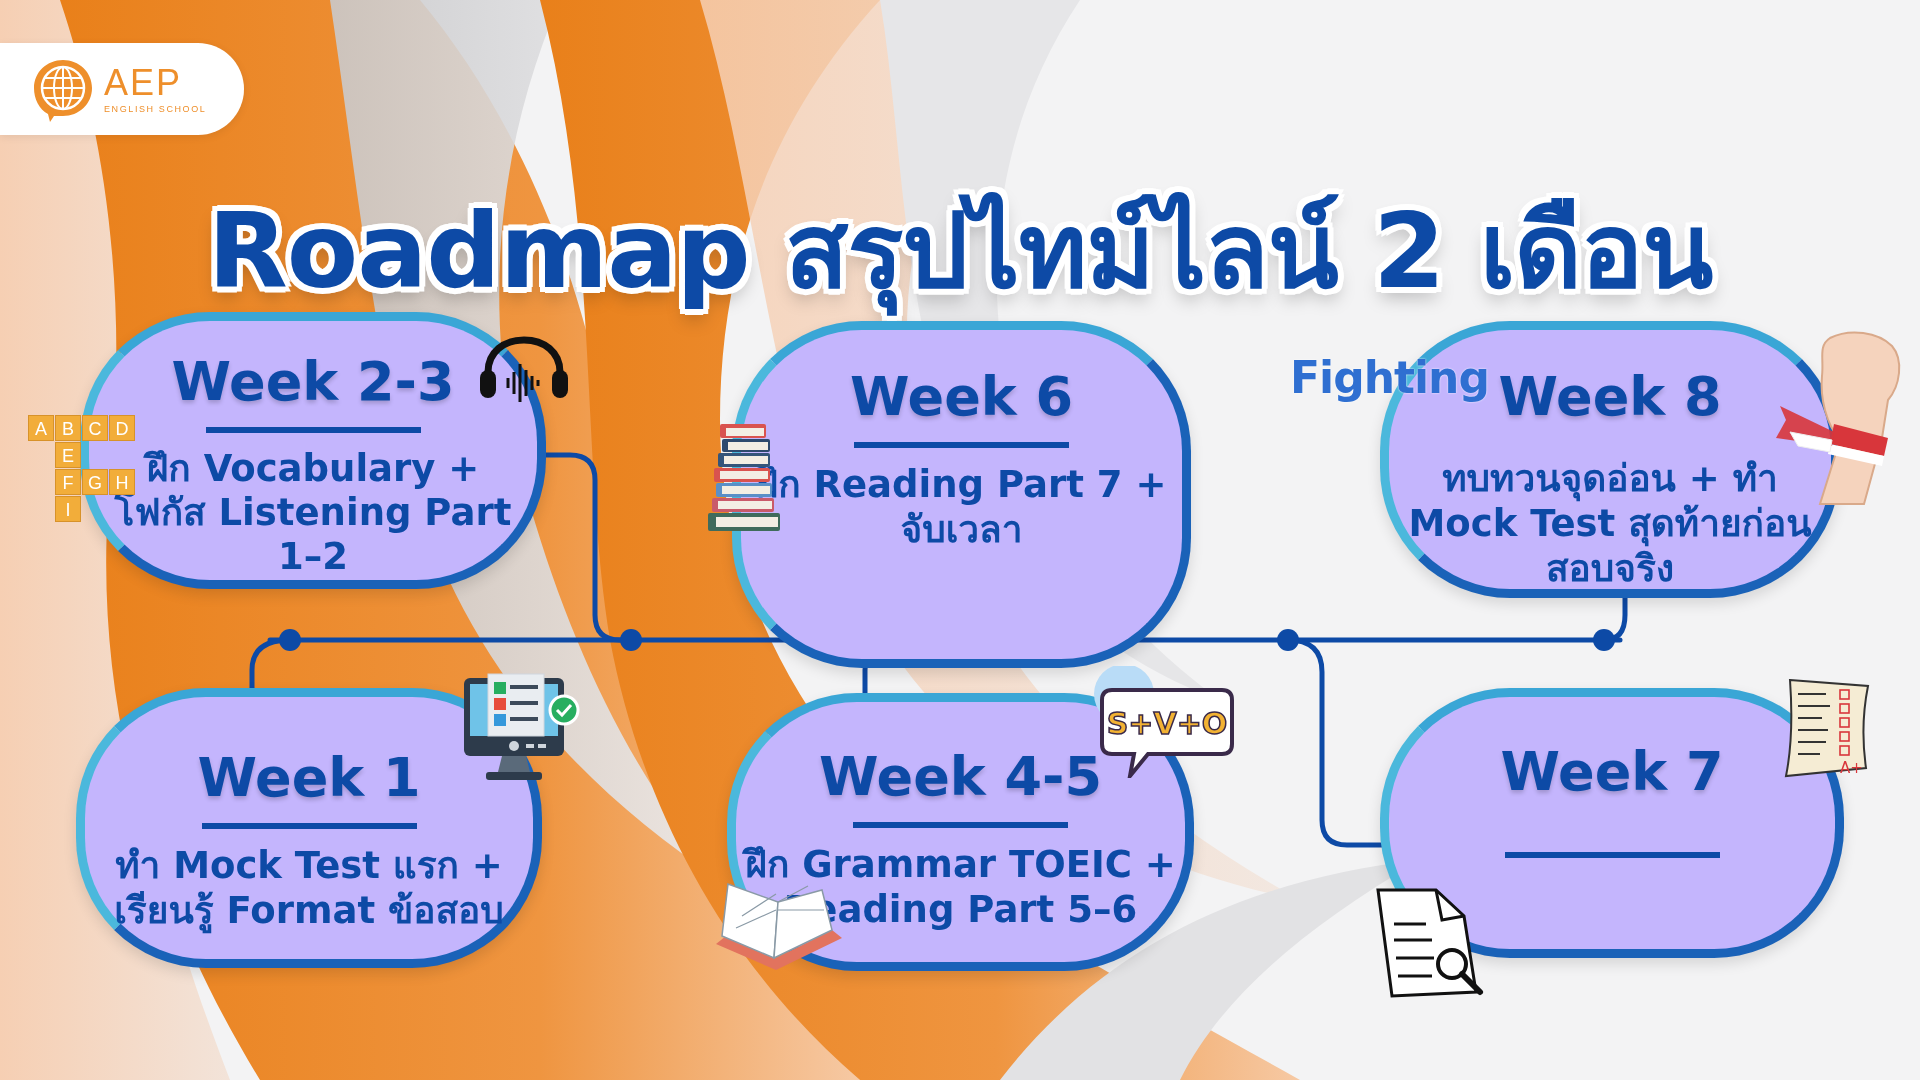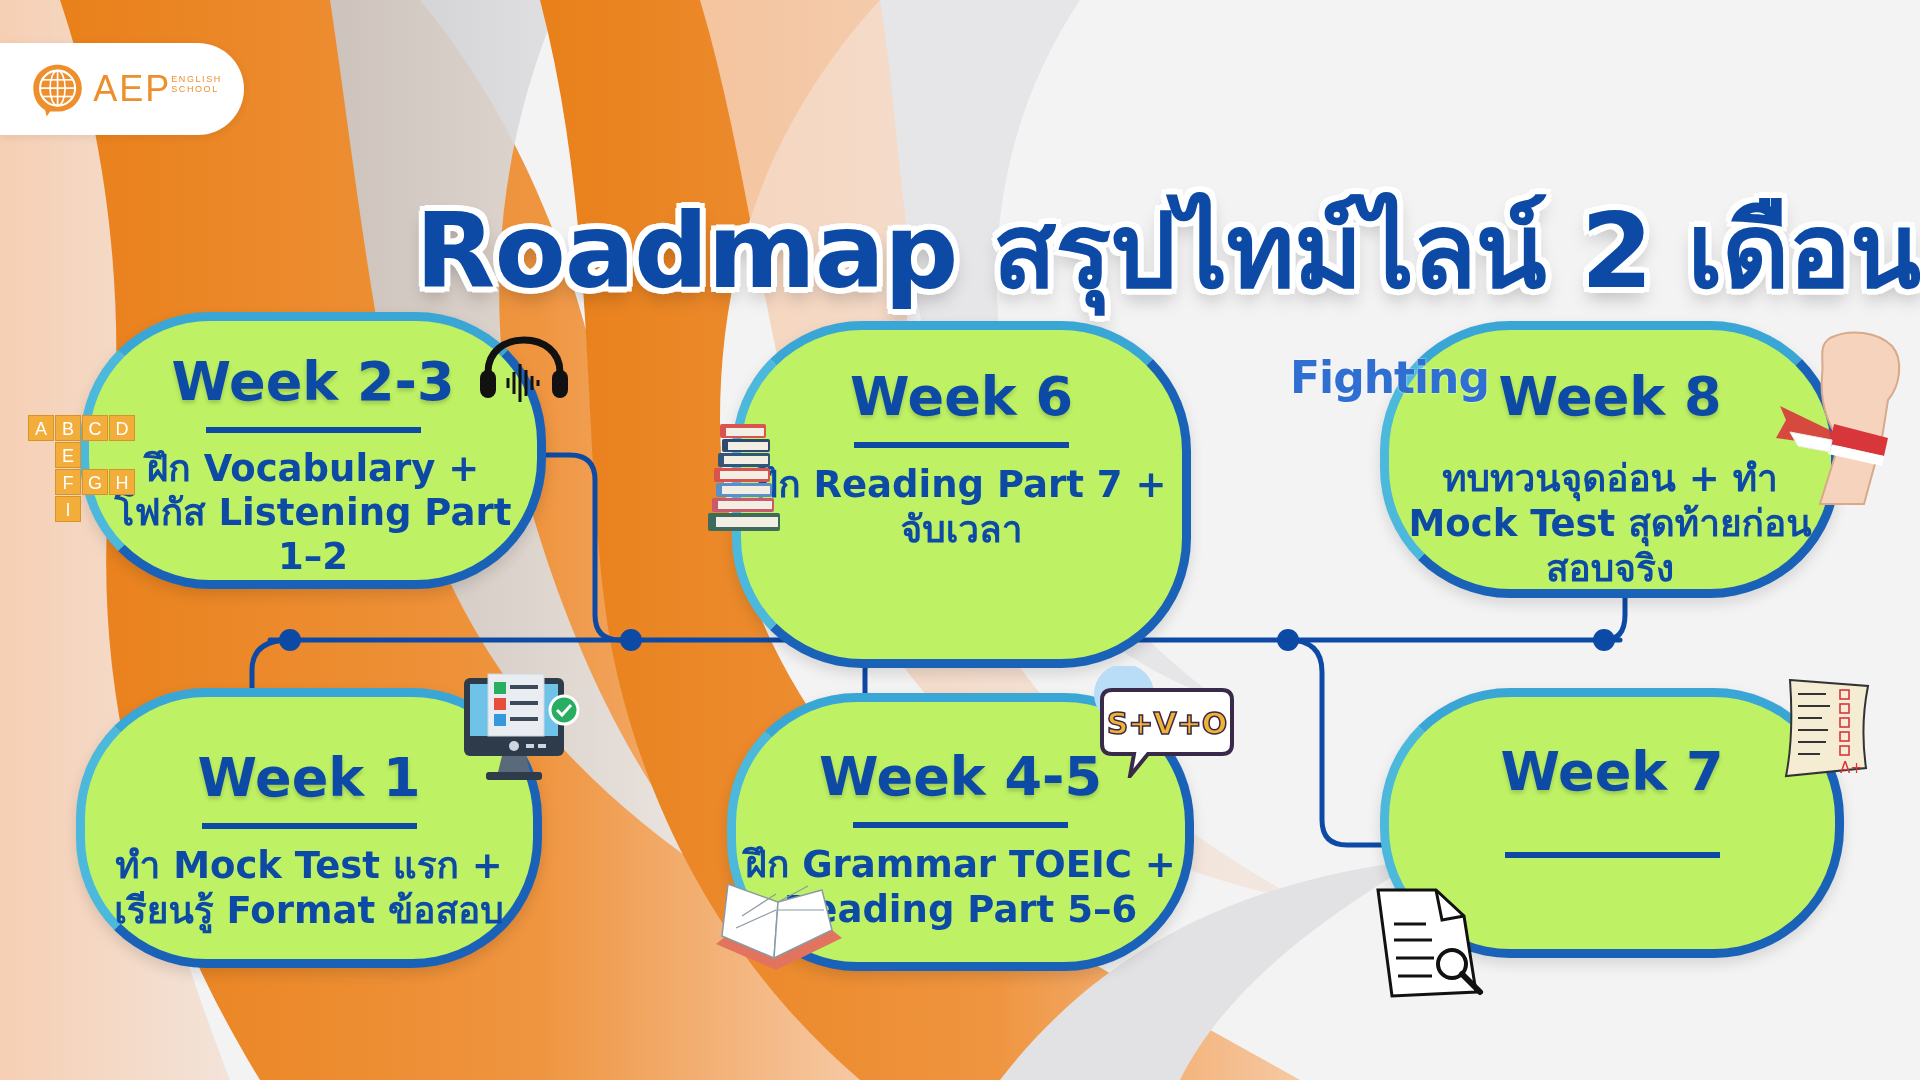--- a/index.html
+++ b/index.html
@@ -12,41 +12,41 @@
   .bg { position: absolute; inset: 0; overflow: hidden; }
   .bg svg { width: 1920px; height: 1080px; display: block; }
 
   .logo-pill {
     position: absolute; left: 0; top: 43px; width: 244px; height: 92px;
     background: #ffffff; border-radius: 0 46px 46px 0;
     display: flex; align-items: center; padding-left: 30px;
     box-shadow: 0 2px 8px rgba(0,0,0,0.08);
   }
   .logo-globe { width: 66px; height: 66px; }
-  .logo-text { margin-left: 8px; display: flex; flex-direction: row; }
+  .logo-text { margin-left: 8px; display: flex; flex-direction: column; }
   .logo-aep { color: #ee8f2b; font-size: 36px; font-weight: normal; letter-spacing: 2px; line-height: 36px; font-family: "Liberation Sans", sans-serif; }
   .logo-sub { color: #ee8f2b; font-size: 9px; letter-spacing: 1.6px; margin-top: 3px; font-family: "Liberation Sans", sans-serif; }
 
   .title {
-    position: absolute; left: 0; width: 1920px; top: 168px; text-align: right;
+    position: absolute; left: 0; width: 1920px; top: 168px; text-align: center;
     font-size: 104px; font-weight: bold; color: #0d4aa6;
     font-family: "DejaVu Sans", sans-serif;
     letter-spacing: -1px;
     text-shadow:
       -5px -5px 0 #fff, 5px -5px 0 #fff, -5px 5px 0 #fff, 5px 5px 0 #fff,
       0 -6px 0 #fff, 0 6px 0 #fff, -6px 0 0 #fff, 6px 0 0 #fff,
       0 10px 18px rgba(0,0,0,0.25);
   }
 
   .lines { position: absolute; left: 0; top: 0; width: 1920px; height: 1080px; pointer-events: none; }
 
   .card {
     position: absolute;
     border-radius: 130px;
-    background: #bef264;
+    background: #c4b5fd;
     border: 9px solid #1a62b8;
     border-left-color: #4bb8dc;
     border-top-color: #3aa6d6;
     box-shadow: 0 6px 14px rgba(0,0,0,0.12);
     display: flex; flex-direction: column; align-items: center;
   }
   .card-title {
     font-size: 54px; font-weight: bold; color: #0d4aa6;
     text-shadow: 0 3px 4px rgba(0,0,0,0.18);
     line-height: 62px;

